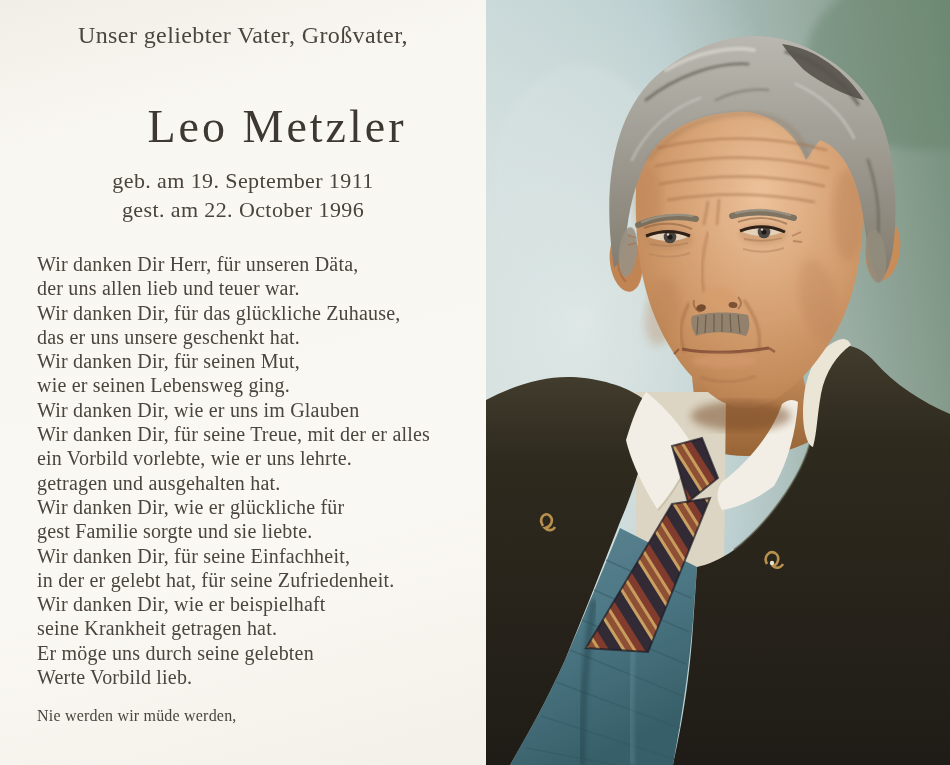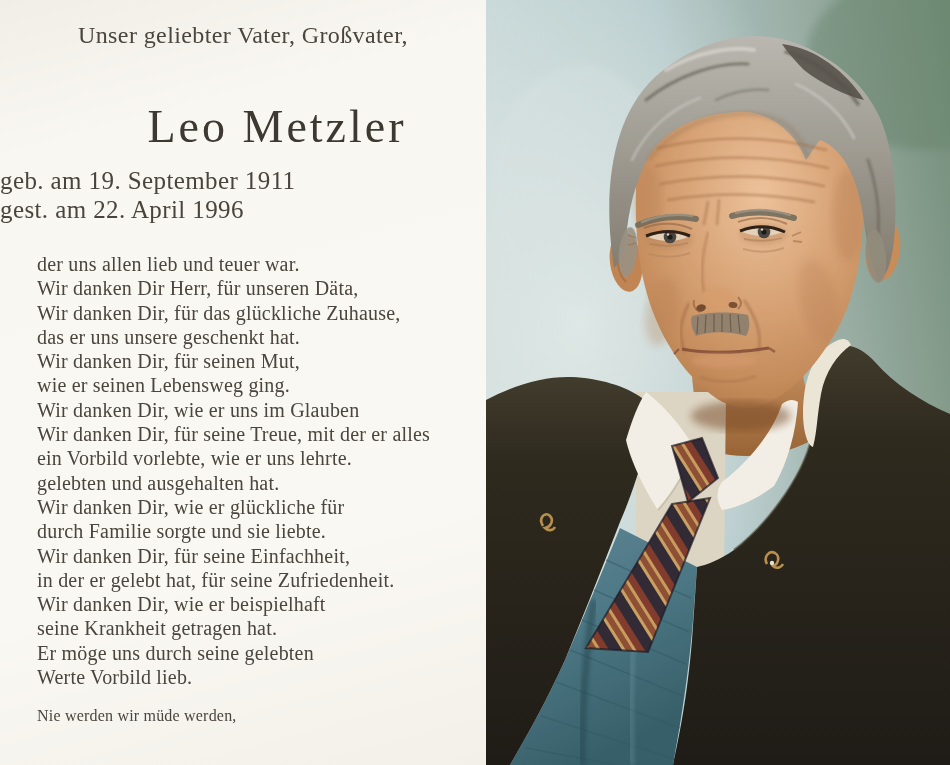--- a/index.html
+++ b/index.html
@@ -5,56 +5,56 @@
   html,body{margin:0;padding:0;background:#e8e5de;}
   .stage{position:relative;width:950px;height:765px;overflow:hidden;
          font-family:"Liberation Serif","DejaVu Serif",serif;}
   .text-panel{position:absolute;left:0;top:0;width:486px;height:765px;
       background:linear-gradient(165deg,#f1eee7 0%,#f9f7f2 18%,#faf8f3 70%,#f3f0e9 100%);
       color:#474139;}
   .intro{position:absolute;top:21px;left:0;width:100%;text-align:center;
       font-size:24px;line-height:28px;letter-spacing:0.4px;color:#4a453d;}
   .name{position:absolute;top:100px;left:15px;width:100%;text-align:center;
       font-size:46px;line-height:54px;letter-spacing:3px;color:#3d3932;margin-left:19px;}
-  .dates{position:absolute;top:167px;left:0;width:100%;text-align:left;
-      font-size:25px;line-height:28.5px;letter-spacing:0.4px;color:#49443c;}
+  .dates{position:absolute;top:167px;left:0;width:100%;text-align:center;
+      font-size:22px;line-height:28.5px;letter-spacing:0.4px;color:#49443c;}
   .tribute{position:absolute;top:252px;left:37px;width:440px;
       font-size:20px;line-height:24.3px;letter-spacing:0.2px;color:#4a453e;}
   .closing{position:absolute;top:704px;left:37px;width:440px;
       font-size:16px;line-height:24.3px;letter-spacing:0.2px;color:#4a453e;}
   .photo{position:absolute;left:486px;top:0;width:464px;height:765px;}
   .photo svg{display:block;width:464px;height:765px;}
 </style>
 </head>
 <body>
 
 <div class="stage">
 
   <div class="text-panel">
     <div class="intro">
       <div>Unser geliebter Vater, Großvater,</div>
     </div>
     <div class="name">Leo Metzler</div>
     <div class="dates">
       <div>geb. am 19. September 1911</div>
-      <div>gest. am 22. April 1996</div>
+      <div>gest. am 22. October 1996</div>
     </div>
     <div class="tribute">
+      <div>Wir danken Dir Herr, für unseren Däta,</div>
       <div>der uns allen lieb und teuer war.</div>
-      <div>Wir danken Dir Herr, für unseren Däta,</div>
       <div>Wir danken Dir, für das glückliche Zuhause,</div>
       <div>das er uns unsere geschenkt hat.</div>
       <div>Wir danken Dir, für seinen Mut,</div>
       <div>wie er seinen Lebensweg ging.</div>
       <div>Wir danken Dir, wie er uns im Glauben</div>
       <div>Wir danken Dir, für seine Treue, mit der er alles</div>
       <div>ein Vorbild vorlebte, wie er uns lehrte.</div>
-      <div>gelebten und ausgehalten hat.</div>
+      <div>getragen und ausgehalten hat.</div>
       <div>Wir danken Dir, wie er glückliche für</div>
-      <div>durch Familie sorgte und sie liebte.</div>
+      <div>gest Familie sorgte und sie liebte.</div>
       <div>Wir danken Dir, für seine Einfachheit,</div>
       <div>in der er gelebt hat, für seine Zufriedenheit.</div>
       <div>Wir danken Dir, wie er beispielhaft</div>
       <div>seine Krankheit getragen hat.</div>
       <div>Er möge uns durch seine gelebten</div>
       <div>Werte Vorbild lieb.</div>
     </div>
     <div class="closing">
       <div>Nie werden wir müde werden,</div>
     </div>

